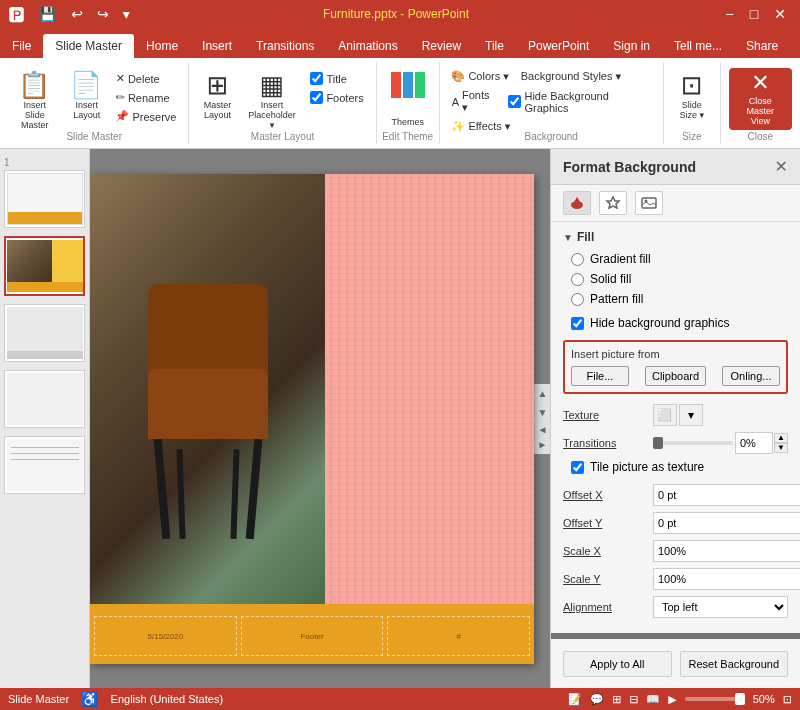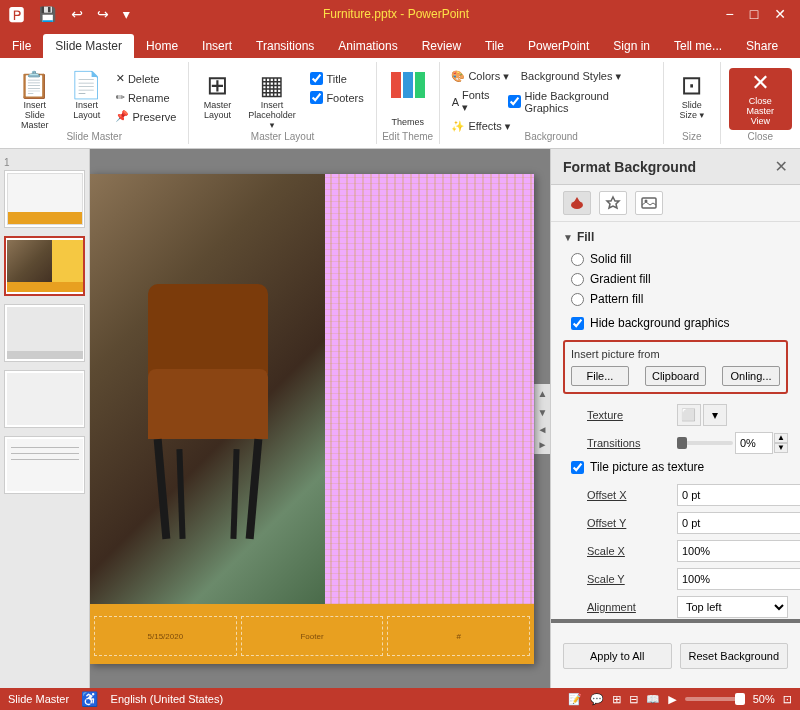--- a/index.html
+++ b/index.html
@@ -144,21 +144,21 @@
       background: #808080;
       display: flex;
       align-items: center;
       justify-content: center;
       position: relative;
       overflow: hidden;
     }
     .slide-canvas {
       width: 447px;
       height: 490px;
-      background: #f0abfc;
+      background: #fca5a5;
       position: relative;
       box-shadow: 2px 2px 8px rgba(0,0,0,0.4);
       overflow: hidden;
     }
     .slide-bg-texture {
       position: absolute;
       inset: 0;
       background: repeating-linear-gradient(
         90deg,
         rgba(200,160,60,0.3) 0px, rgba(200,160,60,0.3) 2px,
@@ -335,21 +335,20 @@
     .form-row {
       display: flex;
       align-items: center;
       margin-bottom: 6px;
     }
     .form-label {
       font-size: 11px;
       color: #333;
       width: 90px;
       flex-shrink: 0;
-      margin-left: 24px;
     }
     .form-label-underline { text-decoration: underline; }
     .form-control {
       flex: 1;
       display: flex;
       align-items: center;
       gap: 2px;
     }
     .form-input {
       flex: 1;
@@ -410,22 +409,22 @@
       height: 22px;
       border: 1px solid #ccc;
       background: #f0f0f0;
       display: flex;
       align-items: center;
       justify-content: center;
       cursor: pointer;
       font-size: 12px;
     }
     .panel-footer {
-      padding: 20px 12px;
-      border-top: 4px solid #737373;
+      padding: 12px 12px;
+      border-top: 6px solid #737373;
       display: flex;
       gap: 8px;
     }
     .footer-btn {
       flex: 1;
       padding: 6px;
       border: 1px solid #ccc;
       background: #f0f0f0;
       font-size: 11px;
       cursor: pointer;
@@ -711,25 +710,25 @@
     <div class="panel-body">
 
       <div class="section-header">
         <span class="section-triangle">▼</span>
         <span>Fill</span>
       </div>
 
       <div class="radio-group">
         <label class="radio-item">
           <input type="radio" name="fill-type" style="">
-          <span>Solid fill</span>
+          <span>Gradient fill</span>
         </label>
         <label class="radio-item">
           <input type="radio" name="fill-type" style="">
-          <span>Gradient fill</span>
+          <span>Solid fill</span>
         </label>
         <label class="radio-item">
           <input type="radio" name="fill-type" style="">
           <span>Pattern fill</span>
         </label>
       </div>
 
       <div class="checkbox-item">
         <input type="checkbox" checked="" style="">
         <span>Hide background graphics</span>

